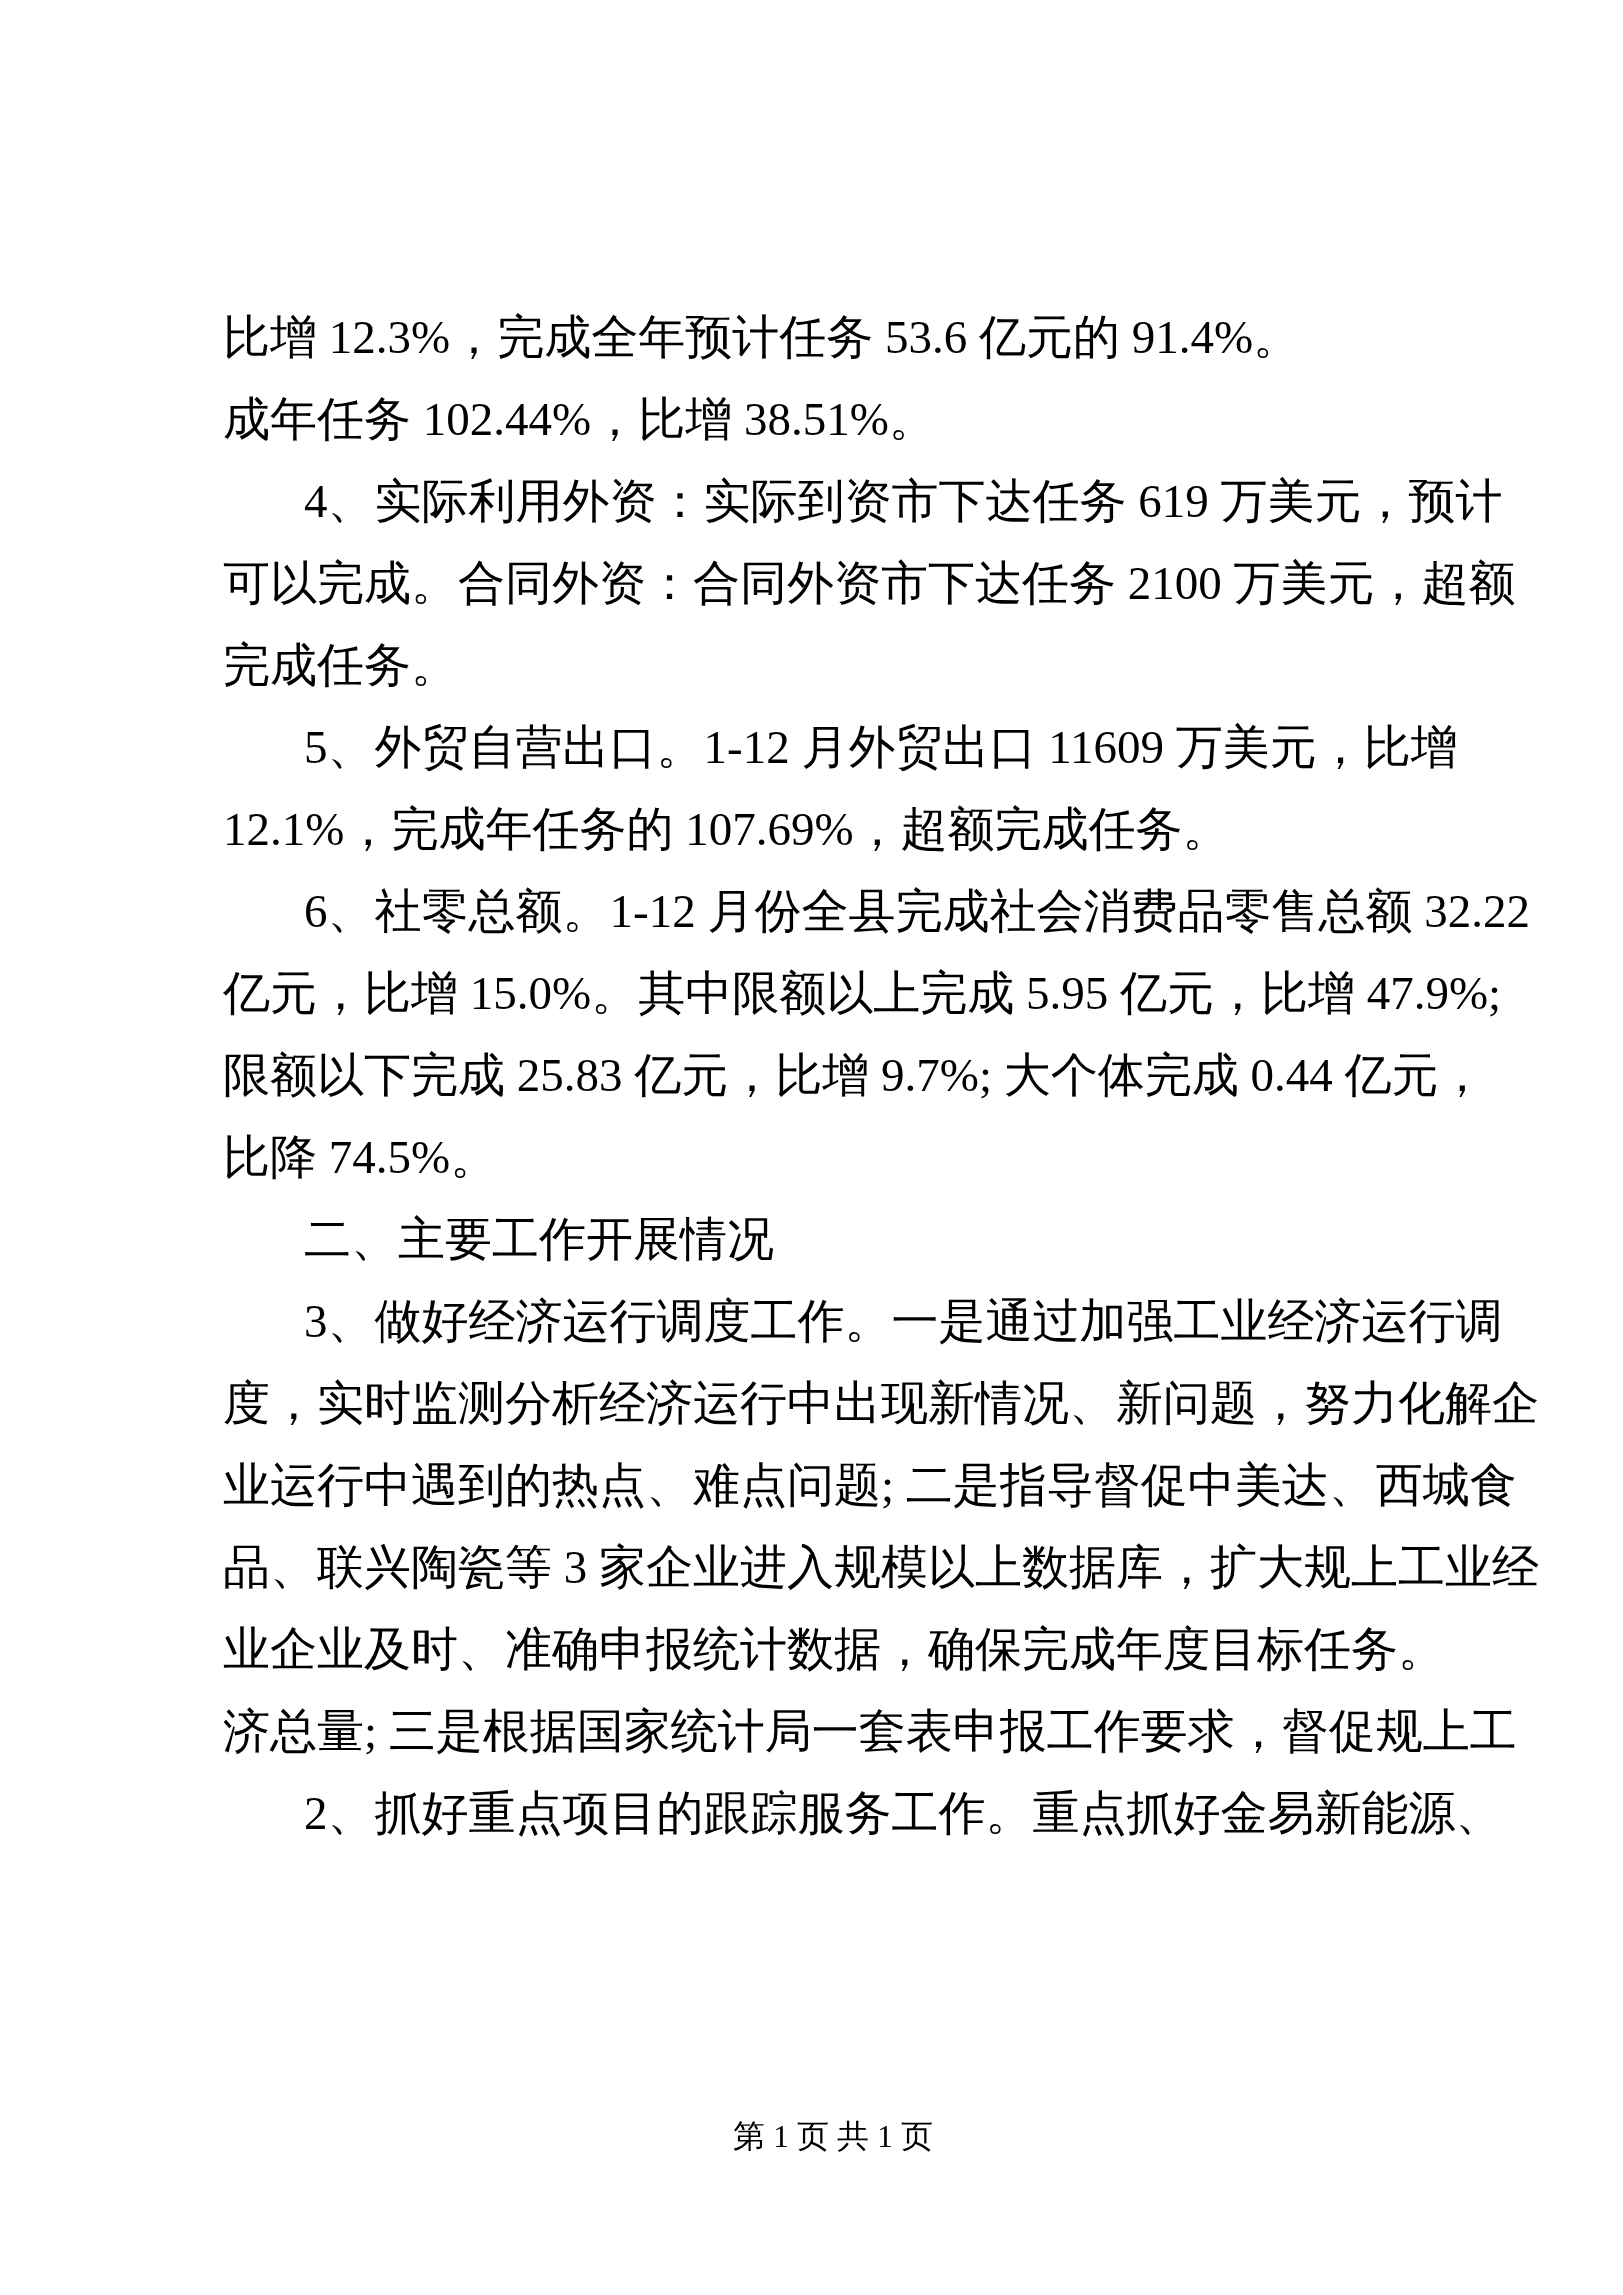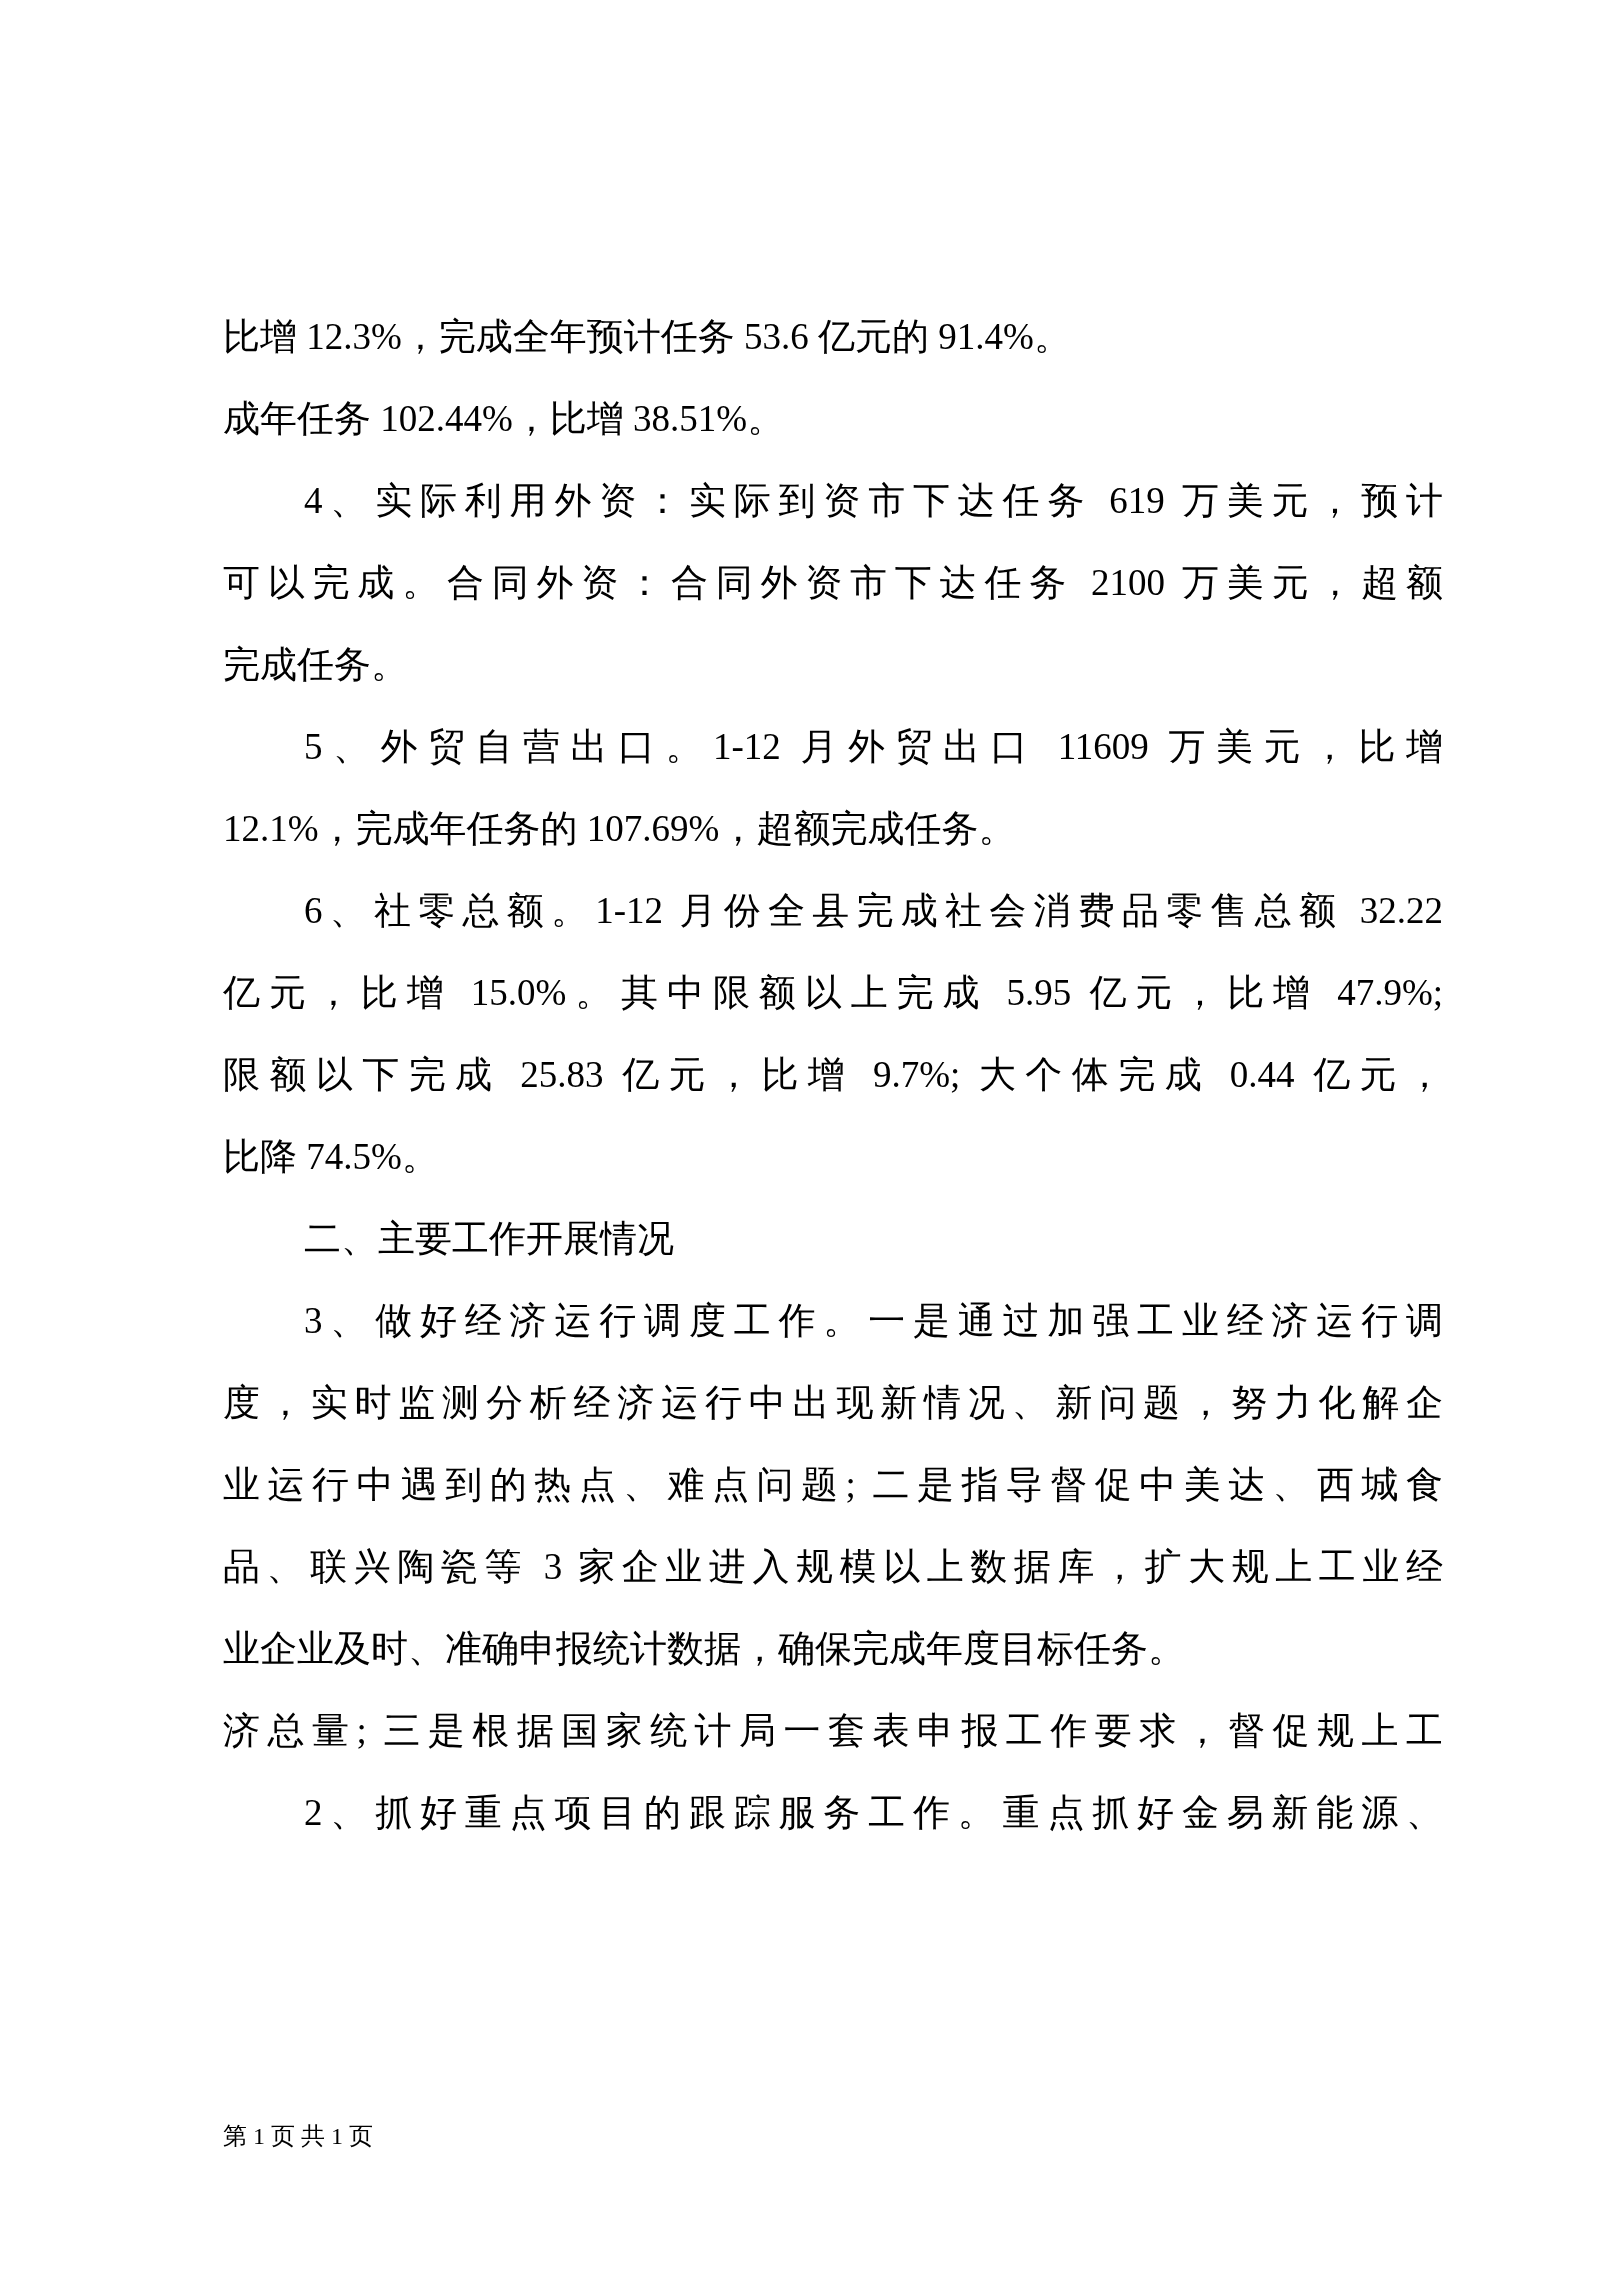--- a/index.html
+++ b/index.html
@@ -14,43 +14,44 @@
     background: #ffffff;
     color: #000000;
     font-family: "Liberation Serif", "DejaVu Serif", serif;
     overflow: hidden;
   }
   .text-block {
     position: absolute;
     left: 223px;
     top: 296px;
     width: 1220px;
-    font-size: 37px;
+    font-size: 47px;
     line-height: 82px;
   }
   .line {
     height: 82px;
     white-space: nowrap;
     text-align: left;
   }
   .line.fill {
     text-align: justify;
     text-align-last: justify;
     text-justify: inter-character;
   }
   .line.indent {
     text-indent: 81px;
   }
   .page-footer {
     position: absolute;
     left: 223px;
     top: 2119px;
     width: 1220px;
-    font-size: 24px;
+    font-size: 32px;
     line-height: 34px;
+    text-align: center;
     white-space: nowrap;
   }
 </style>
 </head>
 <body>
 
 <div class="page">
 
   <div class="text-block">
     <div class="line">比增 12.3%，完成全年预计任务 53.6 亿元的 91.4%。</div>

